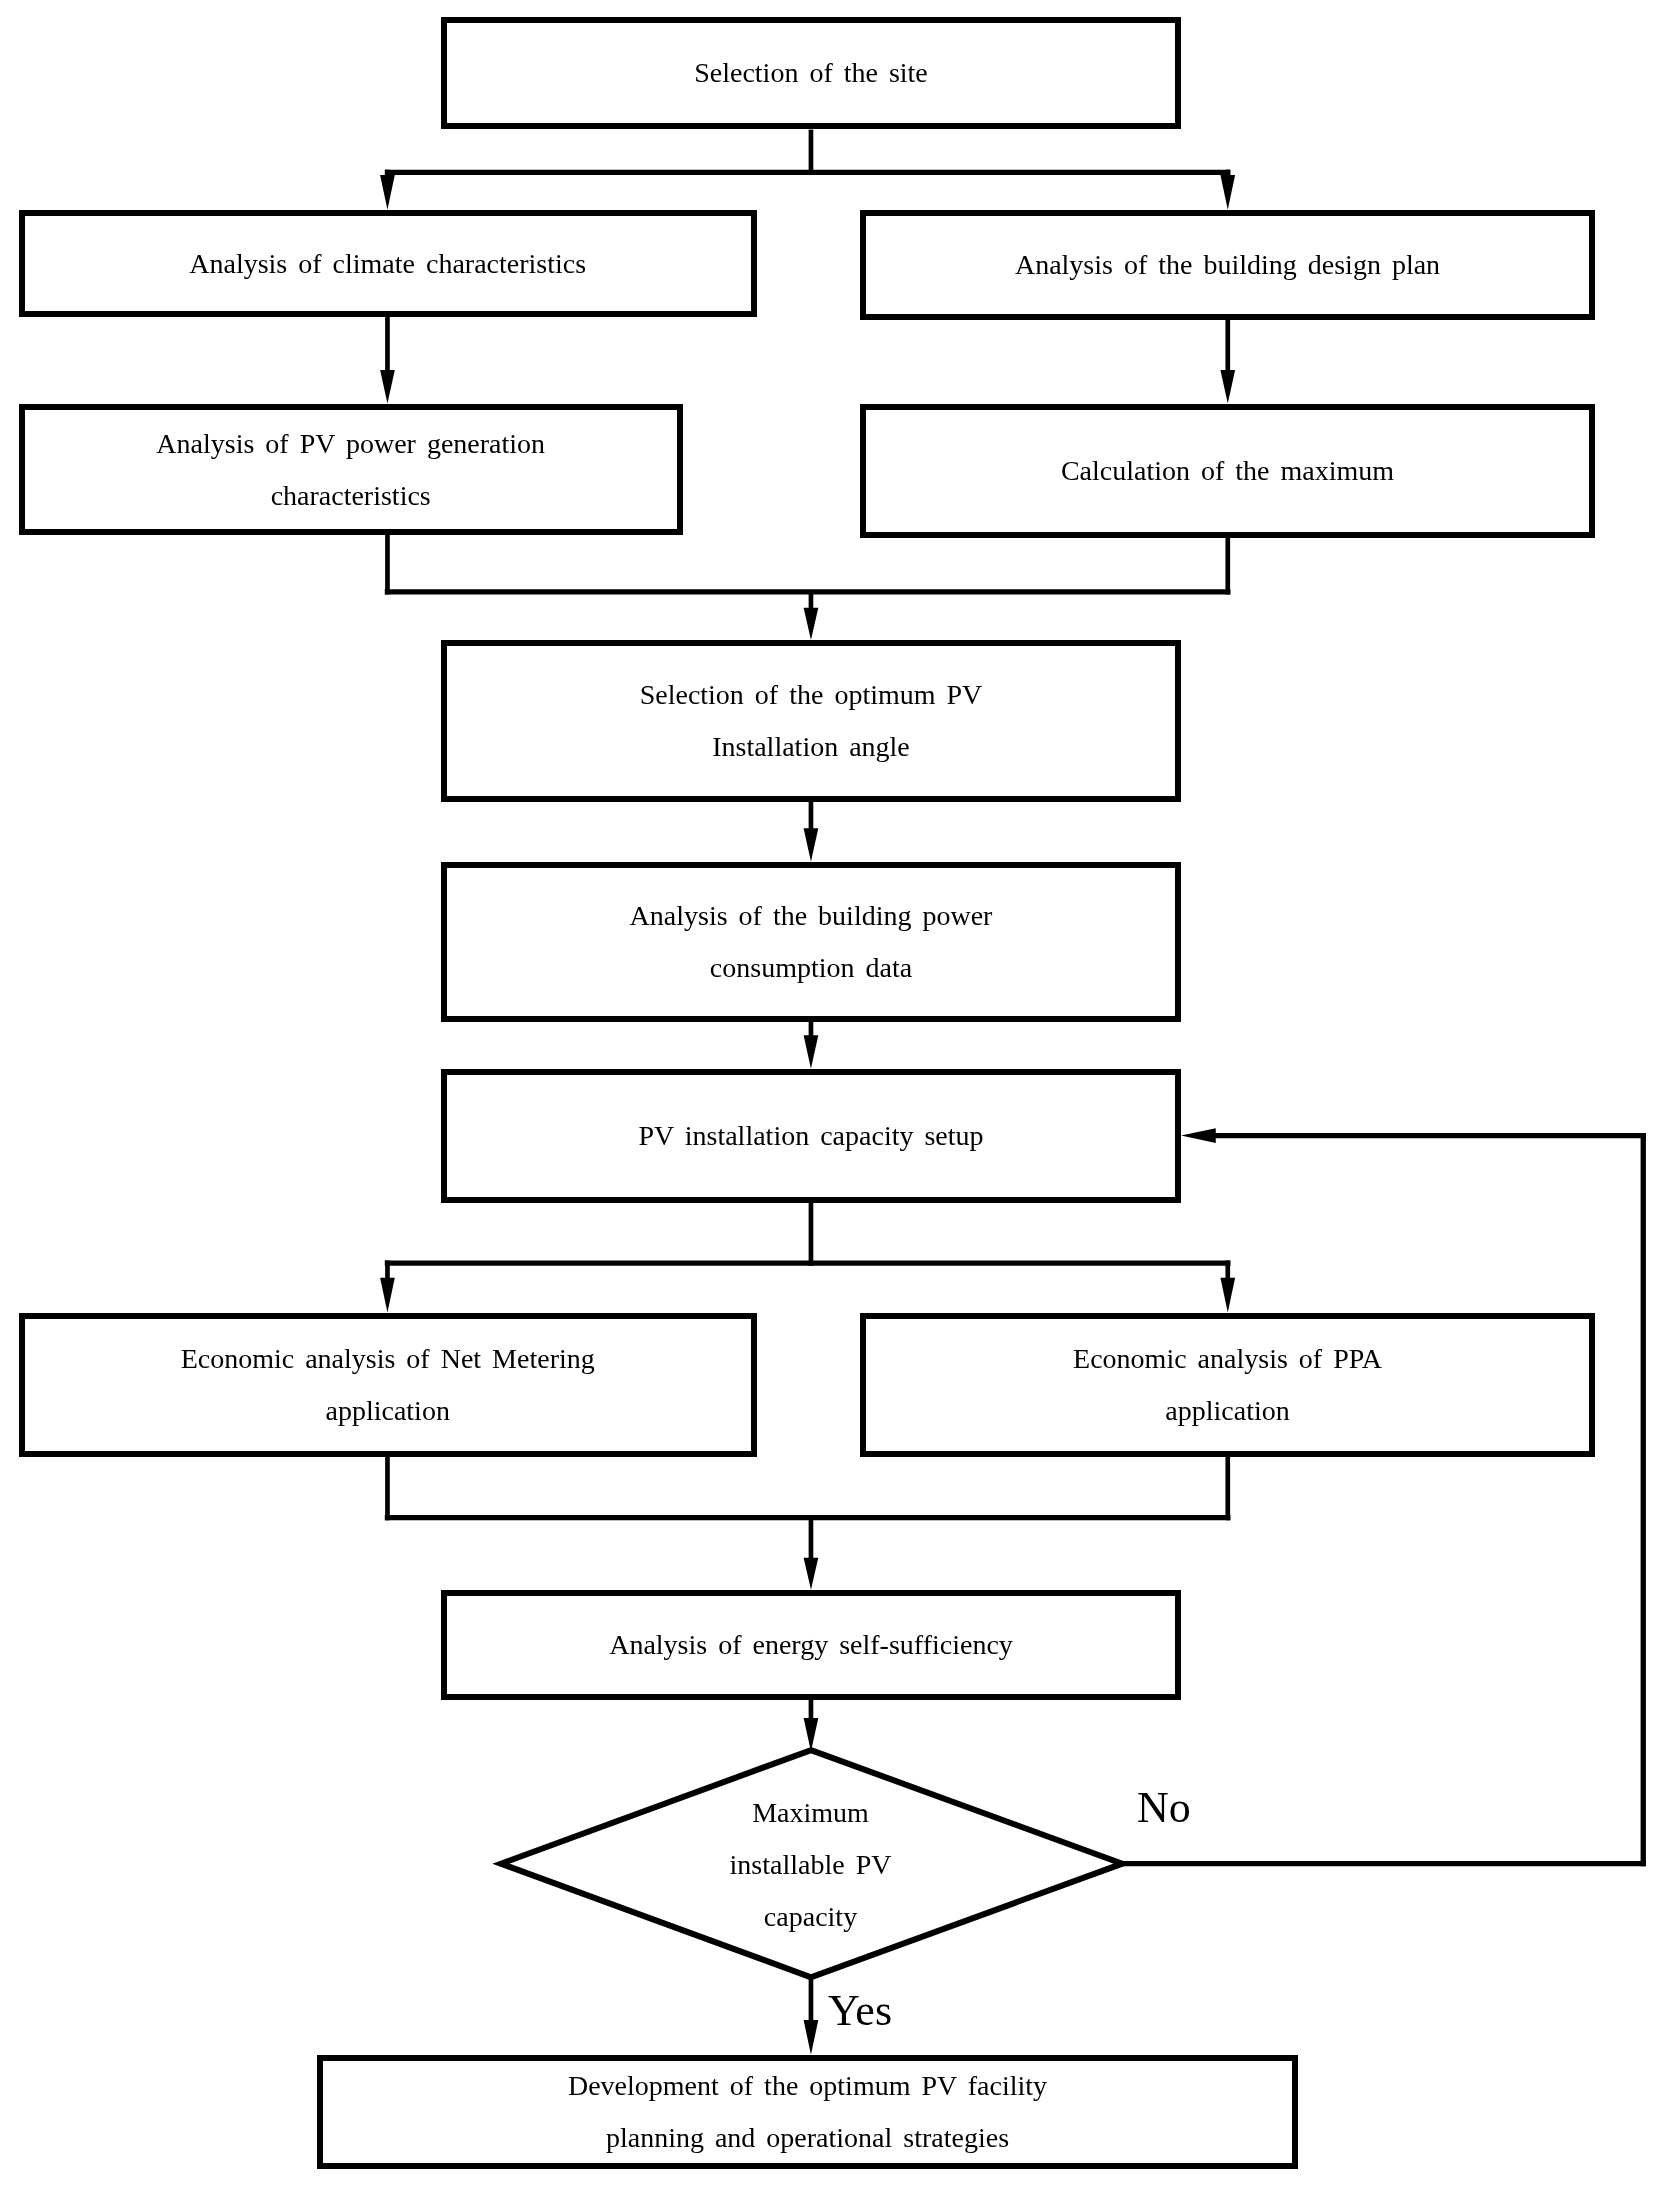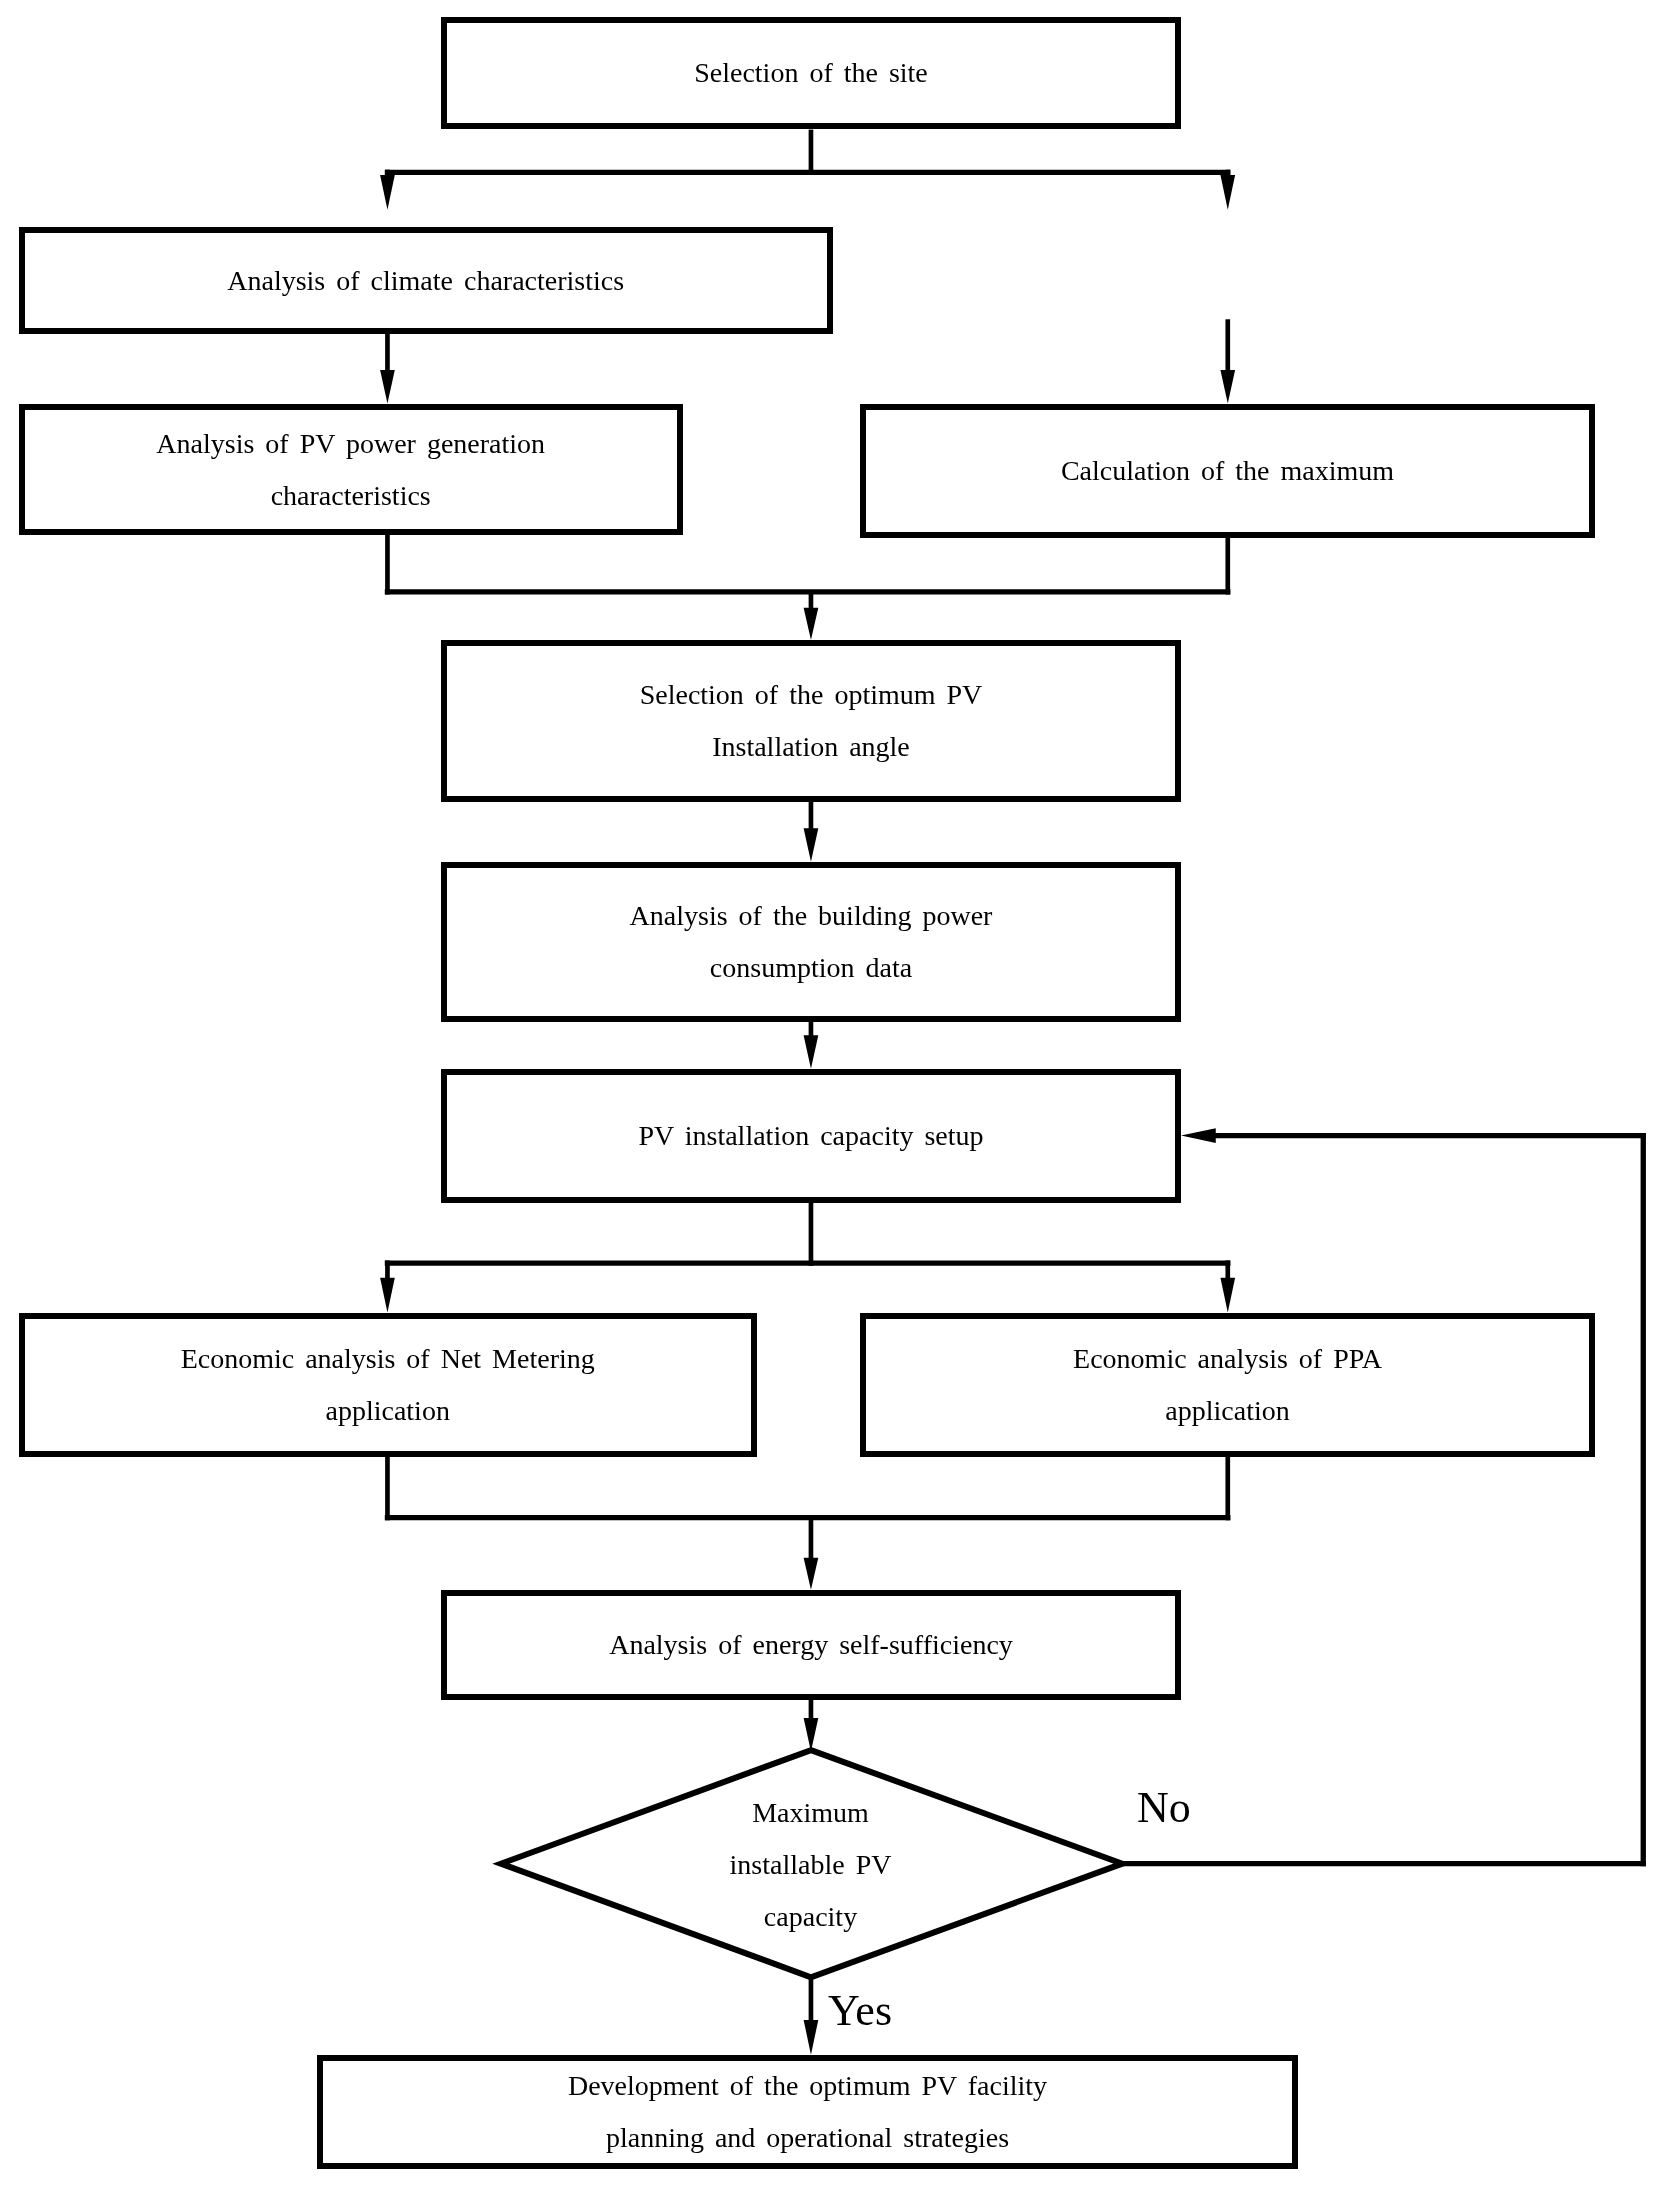--- a/index.html
+++ b/index.html
@@ -105,24 +105,27 @@
     <line x1="1214" y1="2960" x2="1214" y2="3030" stroke="#000" stroke-width="7"></line>
     <polygon points="1203,3024 1225,3024 1214,3076" fill="#000"></polygon>
 
     <polygon points="1214,2620 1680,2790 1214,2960 750,2790" fill="#ffffff" stroke="#000000" stroke-width="9"></polygon>
   </svg>
 
   <div class="node" style="left:441px;top:17.4px;width:740px;height:112px">
     <div class="nl">Selection of the site</div>
   </div>
 
-  <div class="node" style="left:18.7px;top:227px;width:814px;height:107px">
+  <div class="node" style="left:18.7px;top:210px;width:738px;height:107px">
     <div class="nl">Analysis of climate characteristics</div>
   </div>
 
+  <div class="node" style="left:860px;top:210px;width:735px;height:110px">
+    <div class="nl">Analysis of the building design plan</div>
+  </div>
 
   <div class="node" style="left:18.7px;top:404px;width:664px;height:131px">
     <div class="nl">Analysis of PV power generation</div>
     <div class="nl">characteristics</div>
   </div>
 
   <div class="node" style="left:860px;top:404px;width:735px;height:134px">
     <div class="nl">Calculation of the maximum</div>
   </div>
 

